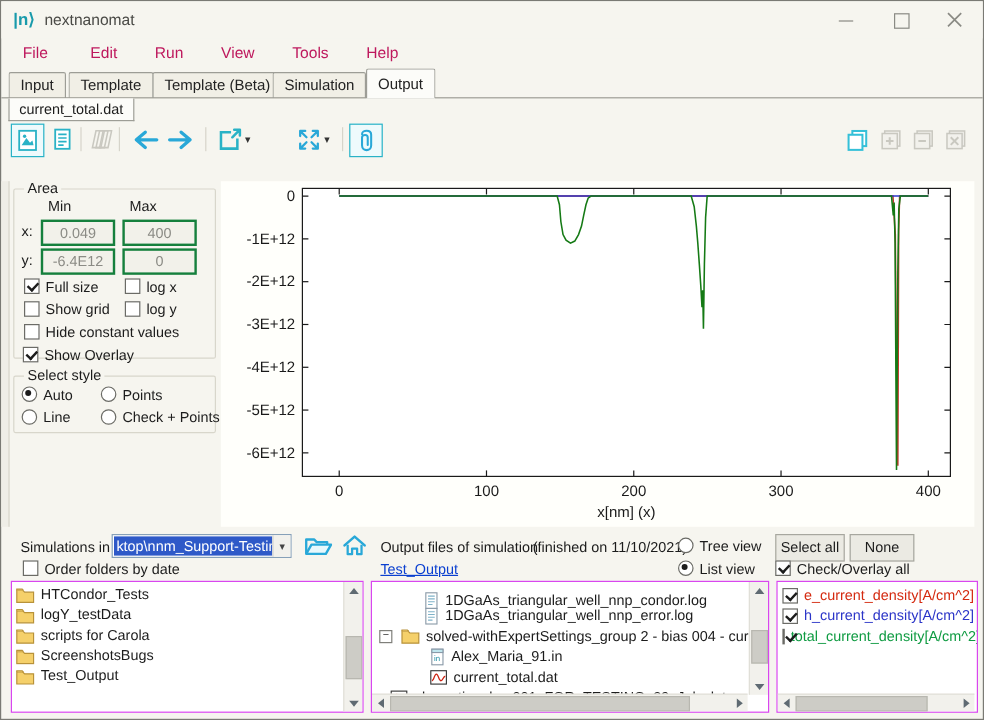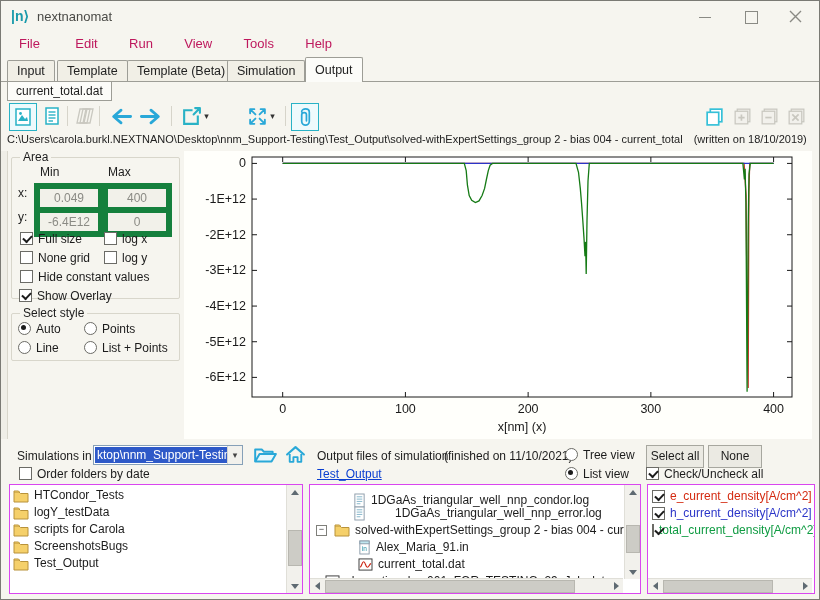--- a/index.html
+++ b/index.html
@@ -27,21 +27,21 @@
   #toolbar{left:0;top:101px;width:100%;height:30px;}
   .tbtn{position:absolute;top:1px;width:26px;height:26px;display:flex;align-items:center;justify-content:center;}
   .tbtn.framed{border:1px solid #29b2c6;background:#eefafc;}
   .tsep{position:absolute;top:4px;width:1px;height:20px;background:#d6d4ca;}
   .caret{font-size:9px;color:#333;margin-left:2px;}
   
   #pathbar{left:6px;top:132px;width:808px;height:16px;font-size:11px;color:#222;}
   
   .groupbox{position:absolute;border:1px solid #d8d6cb;border-radius:2px;}
   .gtitle{position:absolute;top:-8px;left:8px;background:#f6f5ef;padding:0 3px;font-size:12px;color:#1c1c1c;}
-  .numbox{position:absolute;height:18px;border:6px solid #15803d;background:#f2f1ea;color:#8b8b85;
+  .numbox{position:absolute;height:18px;border:2px solid #15803d;background:#f2f1ea;color:#8b8b85;
           text-align:center;line-height:18px;font-size:12px;}
   
   .cb{display:inline-block;width:13px;height:13px;background:#fff;border:1px solid #6b6b66;
       position:relative;vertical-align:-2px;box-sizing:border-box;}
   .cb.on::after{content:"";position:absolute;left:2px;top:2px;width:7px;height:4px;
       border-left:2px solid #1c1c1c;border-bottom:2px solid #1c1c1c;transform:rotate(-47deg);}
   .rb{display:inline-block;width:13px;height:13px;background:#fff;border:1px solid #6b6b66;border-radius:50%;
       position:relative;vertical-align:-2px;box-sizing:border-box;}
   .rb.on::after{content:"";position:absolute;left:2px;top:2px;width:5px;height:5px;border-radius:50%;background:#1c1c1c;}
   .lbl{font-size:12px;color:#1c1c1c;margin-left:5px;vertical-align:0px;}
@@ -260,24 +260,20 @@
           <use href="#sym-grayminus"></use>
         </svg>
       </span>
     <span class="tbtn" style="left:782px;">
         <svg width="21" height="21">
           <use href="#sym-grayx"></use>
         </svg>
       </span>
   </div>
 
-  <div class="abs tt" id="pathbar">
-    <span>C:\Users\carola.burkl.NEXTNANO\Desktop\nnm_Support-Testing\Test_Output\solved-withExpertSettings_group 2 - bias 004 - current_total</span>
-    <span style="margin-left:8px;">(written on 18/10/2019)</span>
-  </div>
 
   <div class="abs edgestrip" style="left:0;top:150px;width:6px;height:288px;"></div>
 
   <div class="abs groupbox" style="left:10px;top:156px;width:167px;height:140px;">
     <span class="gtitle">Area</span>
     <span class="abs tt" style="left:28px;top:7px;">Min</span>
     <span class="abs tt" style="left:96px;top:7px;">Max</span>
     <span class="abs tt" style="left:6px;top:28px;">x:</span>
     <span class="numbox" style="left:22px;top:25px;width:58px;">0.049</span>
     <span class="numbox" style="left:90px;top:25px;width:58px;">400</span>
@@ -285,21 +281,21 @@
     <span class="numbox" style="left:22px;top:49px;width:58px;">-6.4E12</span>
     <span class="numbox" style="left:90px;top:49px;width:58px;">0</span>
 
     <span class="abs tt" style="left:8px;top:74px;">
       <span class="cb on"></span><span class="lbl">Full size</span>
     </span>
     <span class="abs tt" style="left:92px;top:74px;">
       <span class="cb"></span><span class="lbl">log x</span>
     </span>
     <span class="abs tt" style="left:8px;top:93px;">
-      <span class="cb"></span><span class="lbl">None grid</span>
+      <span class="cb"></span><span class="lbl">Show grid</span>
     </span>
     <span class="abs tt" style="left:92px;top:93px;">
       <span class="cb"></span><span class="lbl">log y</span>
     </span>
     <span class="abs tt" style="left:8px;top:112px;">
       <span class="cb"></span><span class="lbl">Hide constant values</span>
     </span>
   </div>
   <span class="abs tt" style="left:18px;top:288px;">
     <span class="cb on"></span><span class="lbl">Show Overlay</span>
@@ -310,21 +306,21 @@
     <span class="abs tt" style="left:6px;top:8px;">
       <span class="rb on"></span><span class="lbl">Auto</span>
     </span>
     <span class="abs tt" style="left:72px;top:8px;">
       <span class="rb"></span><span class="lbl">Points</span>
     </span>
     <span class="abs tt" style="left:6px;top:27px;">
       <span class="rb"></span><span class="lbl">Line</span>
     </span>
     <span class="abs tt" style="left:72px;top:27px;">
-      <span class="rb"></span><span class="lbl">List + Points</span>
+      <span class="rb"></span><span class="lbl">Check + Points</span>
     </span>
   </div>
 
   <div class="abs" id="chartwrap">
     <svg id="plot" width="628" height="288">
         <rect x="68" y="6" width="540" height="240" fill="#ffffff" stroke="#1a1a1a" stroke-width="1"></rect>
         <line x1="98.68181818181819" y1="246" x2="98.68181818181819" y2="241" stroke="#1a1a1a"></line>
         <line x1="98.68181818181819" y1="6" x2="98.68181818181819" y2="11" stroke="#1a1a1a"></line>
         <text x="98.68181818181819" y="262" text-anchor="middle" font-size="12.5" fill="#1a1a1a" font-family="&quot;Liberation Sans&quot;,sans-serif">0</text>
         <line x1="221.40909090909093" y1="246" x2="221.40909090909093" y2="241" stroke="#1a1a1a"></line>
@@ -387,21 +383,21 @@
   <span class="btn" style="left:707px;top:444px;width:52px;">None</span>
 
   <span class="abs tt" style="left:18px;top:466px;">
     <span class="cb"></span><span class="lbl">Order folders by date</span>
   </span>
   <span class="abs link tt" style="left:316px;top:466px;">Test_Output</span>
   <span class="abs tt" style="left:564px;top:466px;">
     <span class="rb on"></span><span class="lbl">List view</span>
   </span>
   <span class="abs tt" style="left:645px;top:466px;">
-    <span class="cb on"></span><span class="lbl">Check/Uncheck all</span>
+    <span class="cb on"></span><span class="lbl">Check/Overlay all</span>
   </span>
 
   <div class="panel" style="left:8px;top:483px;width:292px;height:108px;">
     <div style="padding:2px 0 0 0;">
       <div class="lrow">
           <svg class="licon">
             <use href="#sym-folder"></use>
           </svg>
           <span>HTCondor_Tests</span>
         </div>
@@ -441,21 +437,21 @@
     </div>
   </div>
 
   <div class="panel" style="left:308px;top:483px;width:330px;height:108px;">
     <div class="treerow" style="left:40px;top:7px;">
         <svg class="licon" style="width:13px;height:15px;">
           <use href="#sym-doc"></use>
         </svg>
         <span>1DGaAs_triangular_well_nnp_condor.log</span>
       </div>
-    <div class="treerow" style="left:40px;top:20px;gap:24px;">
+    <div class="treerow" style="left:40px;top:20px;">
         <svg class="licon" style="width:13px;height:15px;">
           <use href="#sym-doc"></use>
         </svg>
         <span>1DGaAs_triangular_well_nnp_error.log</span>
       </div>
     <div class="treerow" style="left:6px;top:37px;">
         <span class="expander">−</span>
         <svg class="licon">
           <use href="#sym-folder"></use>
         </svg>

